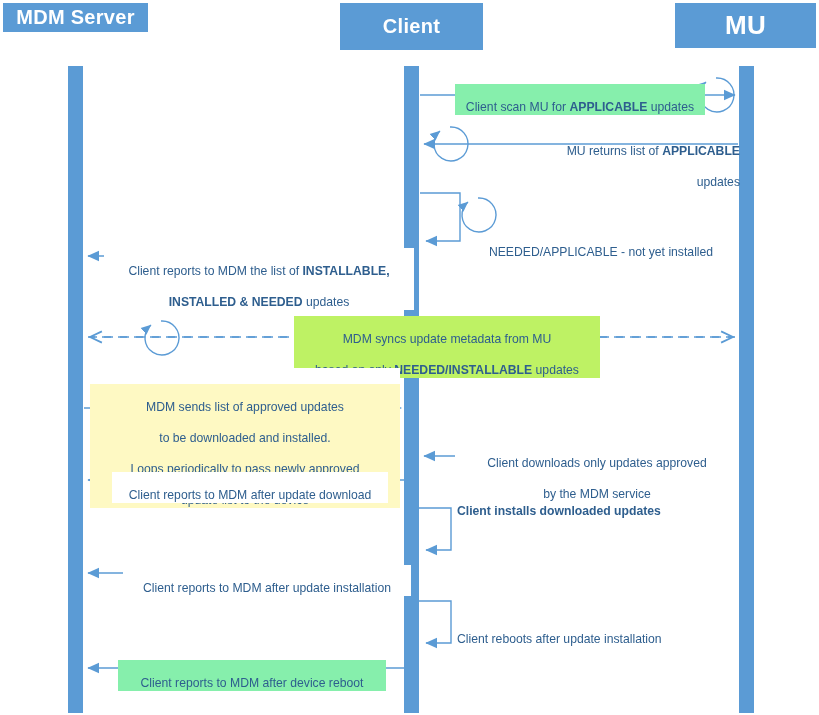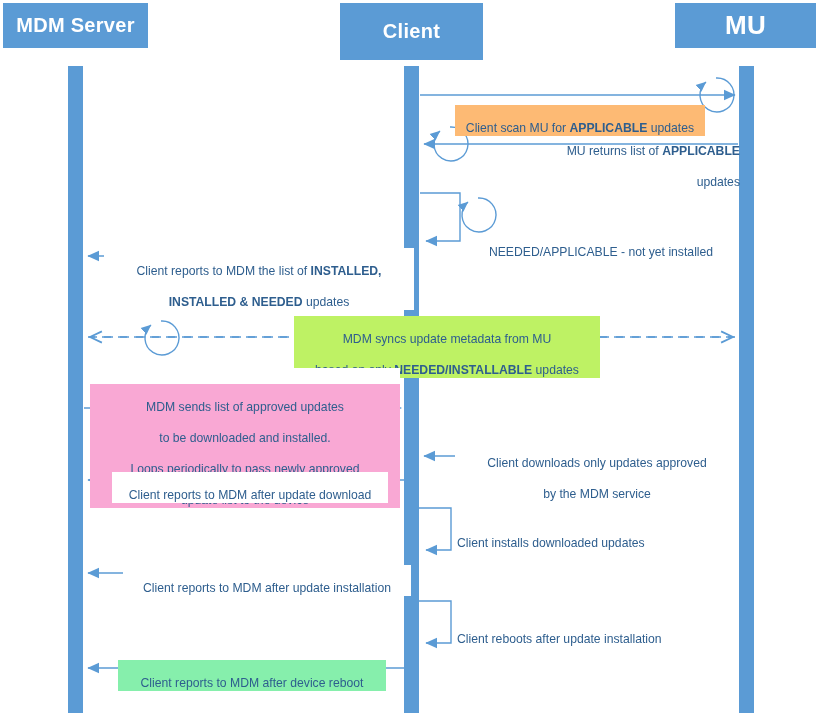--- a/index.html
+++ b/index.html
@@ -54,25 +54,25 @@
     width: 819px;
     height: 715px;
     pointer-events: none;
   }
 </style>
 </head>
 <body>
 
 <div id="diagram">
 
-  <div class="actor-box" style="left:3px; top:3px; width:145px; height:45px; font-size:20px;">
+  <div class="actor-box" style="left:3px; top:3px; width:145px; height:29px; font-size:20px;">
     <span>MDM Server</span>
   </div>
 
-  <div class="actor-box" style="left:340px; top:3px; width:143px; height:57px; font-size:20px;">
+  <div class="actor-box" style="left:340px; top:3px; width:143px; height:47px; font-size:20px;">
     <span>Client</span>
   </div>
 
   <div class="actor-box" style="left:675px; top:3px; width:141px; height:45px; font-size:26px;">
     <span>MU</span>
   </div>
 
   <div class="lifeline" style="left:68px; top:66px; height:647px;"></div>
   <div class="lifeline" style="left:404px; top:66px; height:647px;"></div>
   <div class="lifeline" style="left:739px; top:66px; height:647px;"></div>
@@ -145,65 +145,65 @@
 
     <g>
       <path d="M419,601 L451,601 L451,643 L426,643" fill="none" stroke="#5B9BD5" stroke-width="1.4" marker-end="url(#arrL)"></path>
     </g>
 
     <g>
       <line x1="404" y1="668" x2="88" y2="668" stroke="#5B9BD5" stroke-width="1.4" marker-end="url(#arrL)"></line>
     </g>
   </svg>
 
-  <div class="msg-label" style="left:455px; top:105px; width:250px; background:#fdba74;">
+  <div class="msg-label" style="left:455px; top:84px; width:250px; background:#86efac;">
     <span>Client scan MU for </span><span class="b">APPLICABLE</span><span> updates</span>
   </div>
 
   <div class="msg-label" style="left:478px; top:128px; width:262px;text-align:right;">
     <span>MU returns list of </span><span class="b">APPLICABLE</span><br>
     <span>updates</span>
   </div>
 
   <div class="msg-label" style="left:487px; top:198px; width:228px;">
     <br>
     <span>NEEDED/APPLICABLE - not yet installed</span>
   </div>
 
   <div class="msg-label" style="left:104px; top:248px; width:310px; background:#fff;">
-    <span>Client reports to MDM the list of </span><span class="b">INSTALLED,</span><br>
+    <span>Client reports to MDM the list of </span><span class="b">INSTALLABLE,</span><br>
     <span class="b">INSTALLED &amp; NEEDED</span><span> updates</span>
   </div>
 
   <div class="msg-label" style="left:294px; top:316px; width:306px; background:#bef264;">
     <span>MDM syncs update metadata from MU</span><br>
     <span>based on only </span><span class="b">NEEDED/INSTALLABLE</span><span> updates</span>
   </div>
 
   <div class="msg-label red" style="left:90px; top:368px; width:310px; background:#fff;">
     <span>Policy: Update/EULA Aproval List</span>
   </div>
 
-  <div class="msg-label" style="left:90px; top:384px; width:310px; background:#f9a8d4;">
+  <div class="msg-label" style="left:90px; top:384px; width:310px; background:#fef9c3;">
     <span>MDM sends list of approved updates</span><br>
     <span>to be downloaded and installed.</span><br>
     <span>Loops periodically to pass newly approved</span><br>
     <span>update list to the device</span>
   </div>
 
   <div class="msg-label" style="left:455px; top:440px; width:284px; background:#fff;">
     <span>Client downloads only updates approved</span><br>
     <span>by the MDM service</span>
   </div>
 
   <div class="msg-label" style="left:112px; top:472px; width:276px; background:#fff;">
     <span>Client reports to MDM after update download</span>
   </div>
 
-  <div class="msg-label left" style="left:457px; top:520px; width:230px;">
+  <div class="msg-label left" style="left:457px; top:488px; width:230px;font-weight:bold;">
     <span>Client installs downloaded updates</span>
   </div>
 
   <div class="msg-label" style="left:123px; top:565px; width:288px; background:#fff;">
     <span>Client reports to MDM after update installation</span>
   </div>
 
   <div class="msg-label left" style="left:457px; top:616px; width:250px;">
     <span>Client reboots after update installation</span>
   </div>

